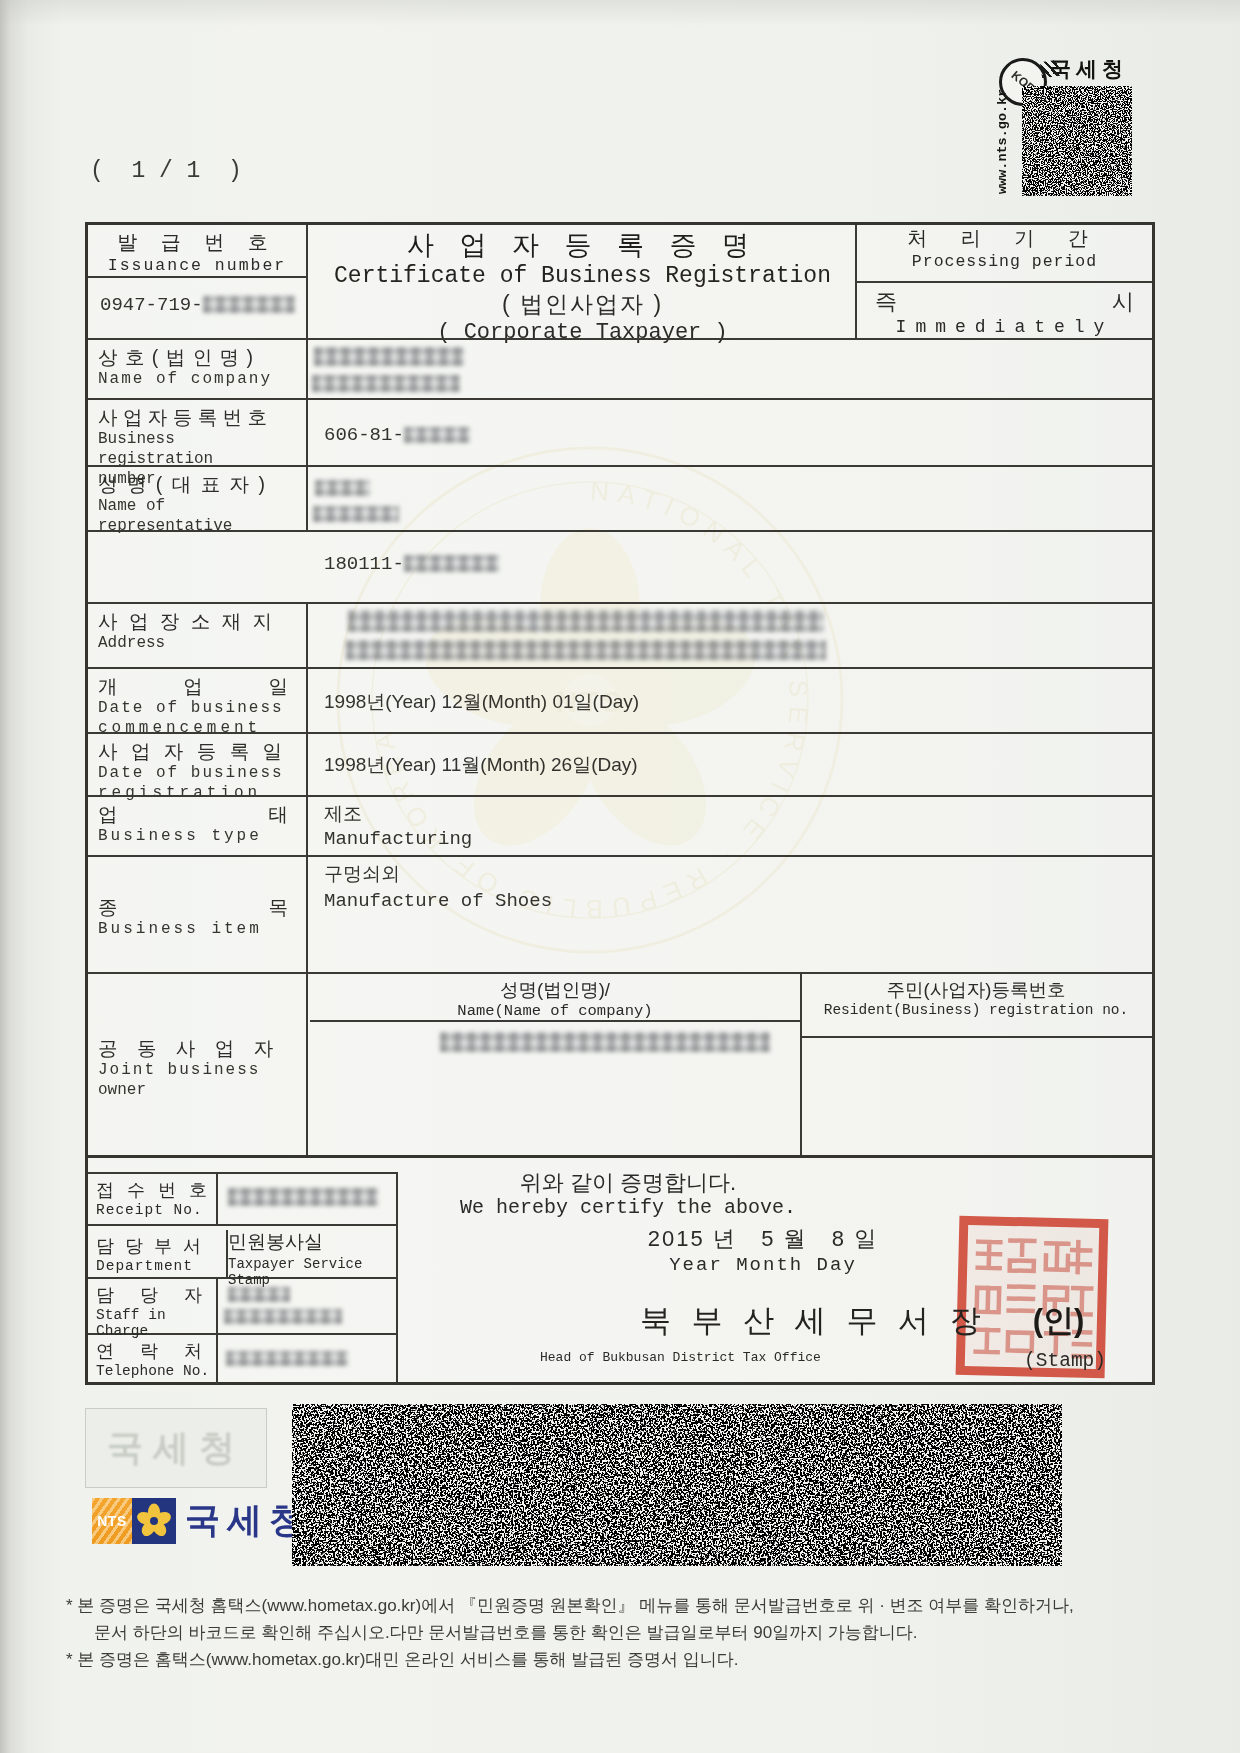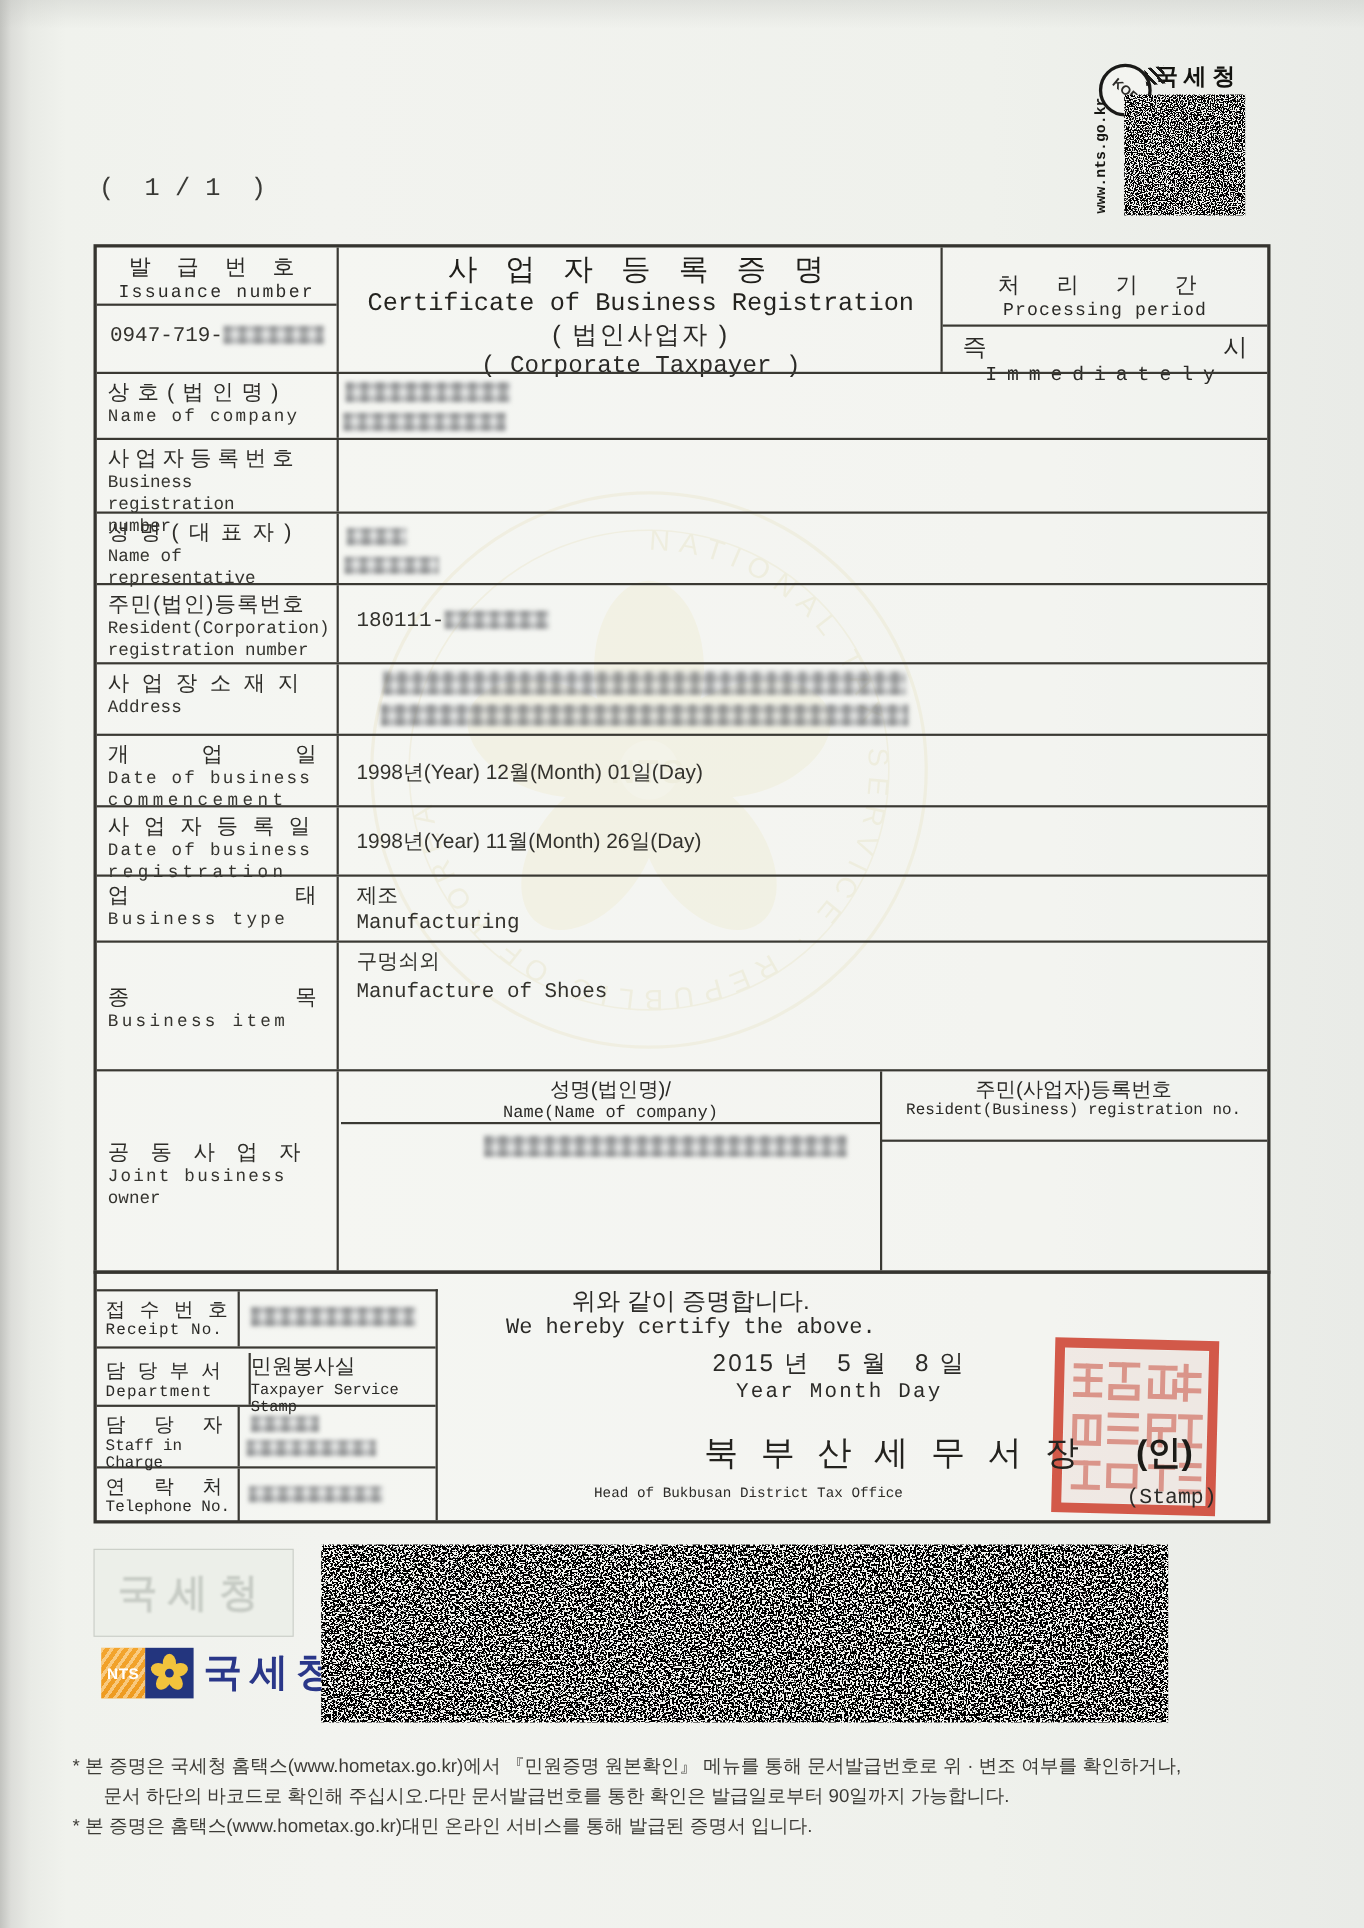--- a/index.html
+++ b/index.html
@@ -110,21 +110,21 @@
       </div>
 
       <div class="abs ctr" style="left:222px;top:0;width:545px;">
         <div class="ko" style="margin-top:2px;font-size:27px;letter-spacing:9px;color:#1f1e1a;">사 업 자 등 록 증 명</div>
         <div class="mono" style="font-size:23px;color:#24231f;">Certificate of Business Registration</div>
         <div class="ko" style="font-size:23px;letter-spacing:2px;">( 법인사업자 )</div>
         <div class="mono" style="font-size:22px;">( Corporate Taxpayer )</div>
       </div>
 
       <div class="abs" style="left:767px;top:0;bottom:0;width:297px;border-left:2px solid #3a3933;box-sizing:border-box;">
-        <div style="height:72px;border-bottom:2px solid #3a3933;box-sizing:border-box;padding-top:20px;">
+        <div style="height:58px;border-bottom:2px solid #3a3933;box-sizing:border-box;padding-top:0;">
           <div class="ko ctr" style="font-size:20px;letter-spacing:14px;">처 리 기 간</div>
           <div class="mono ctr" style="font-size:16.5px;letter-spacing:1px;">Processing period</div>
         </div>
         <div class="spread ko" style="padding:4px 18px 0 18px;font-size:22px;">
           <span>즉</span>
           <span>시</span>
         </div>
         <div class="mono ctr" style="font-size:18px;letter-spacing:9px;">Immediately</div>
       </div>
     </div>
@@ -139,39 +139,39 @@
         <div class="redact" style="left:2px;top:35px;width:148px;height:17px;"></div>
       </div>
     </div>
 
     <div class="row" style="top:173px;height:67px;">
       <div class="lcell">
         <div class="ko klab">사 업 자 등 록 번 호</div>
         <div class="mono elab">Business registration</div>
         <div class="mono elab">number</div>
       </div>
+      <div class="vcell">
+        <div style="position:absolute;left:14px;top:24px;">
+          <span class="mono val">606-81-</span><span class="redact-in" style="width:66px;height:16px;"></span>
+        </div>
+      </div>
     </div>
 
     <div class="row" style="top:240px;height:65px;">
       <div class="lcell">
         <div class="ko klab" style="letter-spacing:2px;">성 명 ( 대 표 자 )</div>
         <div class="mono elab">Name of representative</div>
       </div>
       <div class="vcell">
         <div class="redact" style="left:5px;top:13px;width:55px;height:16px;"></div>
         <div class="redact" style="left:3px;top:39px;width:86px;height:16px;"></div>
       </div>
     </div>
 
     <div class="row" style="top:305px;height:72px;">
-      <div class="lcell">
-        <div class="ko klab" style="letter-spacing:1px;">주민(법인)등록번호</div>
-        <div class="mono elab">Resident(Corporation)</div>
-        <div class="mono elab">registration number</div>
-      </div>
       <div class="vcell">
         <div style="position:absolute;left:14px;top:21px;">
           <span class="mono val">180111-</span><span class="redact-in" style="width:95px;height:17px;"></span>
         </div>
       </div>
     </div>
 
     <div class="row" style="top:377px;height:65px;">
       <div class="lcell">
         <div class="ko klab" style="letter-spacing:3px;">사 업 장 소 재 지</div>

